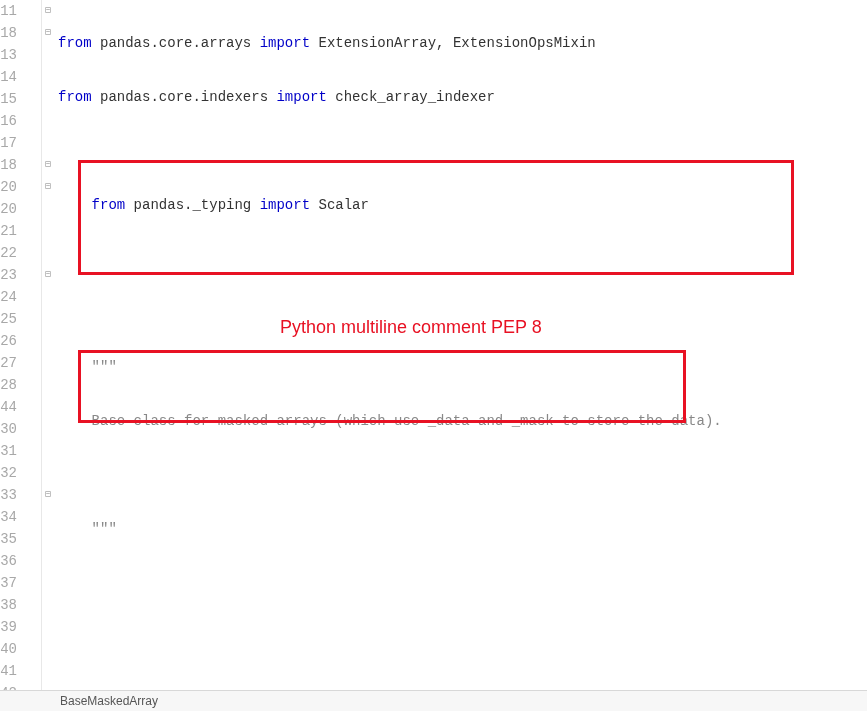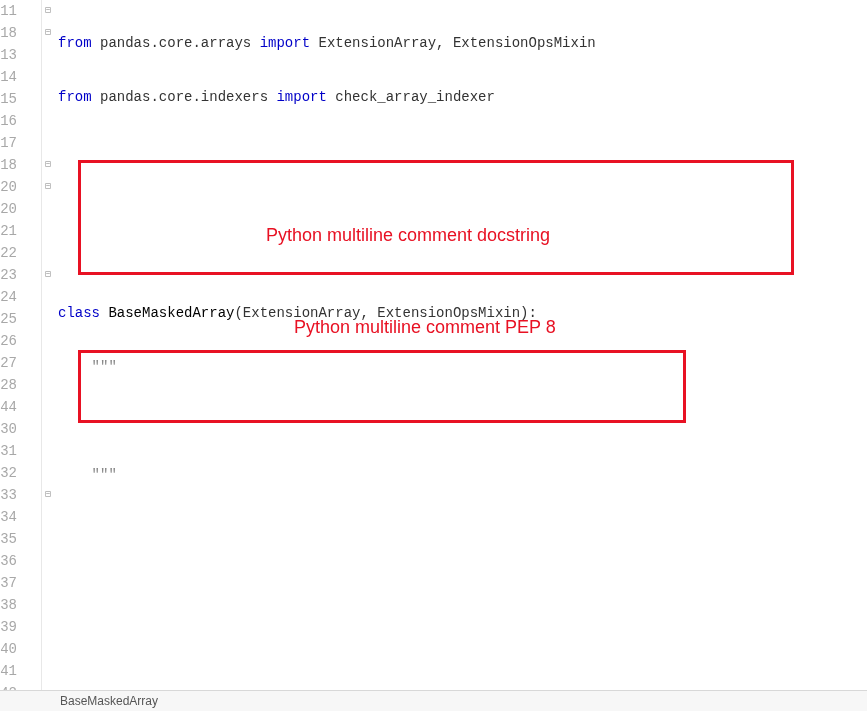--- a/index.html
+++ b/index.html
@@ -136,24 +136,25 @@
     <div class="fold-mark" style="top:160px">⊟</div>
     <div class="fold-mark" style="top:182px">⊟</div>
     <div class="fold-mark" style="top:270px">⊟</div>
     <div class="fold-mark" style="top:490px">⊟</div>
   </div>
 
   <div class="code-area">
     <div class="code-line"><span class="kw">from</span><span> pandas</span><span>.</span><span>core</span><span>.</span><span>arrays </span><span class="kw">import</span><span> ExtensionArray, ExtensionOpsMixin</span></div>
     <div class="code-line"><span class="kw">from</span><span> pandas</span><span>.</span><span>core</span><span>.</span><span>indexers </span><span class="kw">import</span><span> check_array_indexer</span></div>
     <div class="code-line"></div>
+    <div class="code-line">    <span class="kw">from</span><span> pandas</span><span>.</span><span>_typing </span><span class="kw">import</span><span> Scalar</span></div>
     <div class="code-line"></div>
     <div class="code-line"></div>
-    <div class="code-line"><span class="kw">class</span><span class="cls"> BaseMaskedArray</span><span>(ExtensionArray</span><span>, </span><span>ExtensionOpsMixin</span><span>):</span></div>
     <div class="code-line"><span class="docstr">    """</span></div>
+    <div class="code-line"><span class="docstr">    Base class for masked arrays (which use _data and _mask to store the data).</span></div>
     <div class="code-line"></div>
     <div class="code-line"><span class="docstr">    """</span></div>
     
     
     
     
     
     
     
     
@@ -163,22 +164,21 @@
     
     
     
     
     
     
     
     
 
     <div class="red-box" style="top:160px; left:22px; width:716px; height:115px;"></div>
-    <div class="red-label" style="top:225px; left:210px;">Python multiline comment docstring</div>
 
     <div class="red-box" style="top:350px; left:22px; width:608px; height:73px;"></div>
-    <div class="red-label" style="top:317px; left:238px;">Python multiline comment PEP 8</div>
+    <div class="red-label" style="top:317px; left:224px;">Python multiline comment PEP 8</div>
   </div>
 </div>
 
 <div class="status-bar">
   <span>BaseMaskedArray</span>
 </div>
 
 </body></html>

